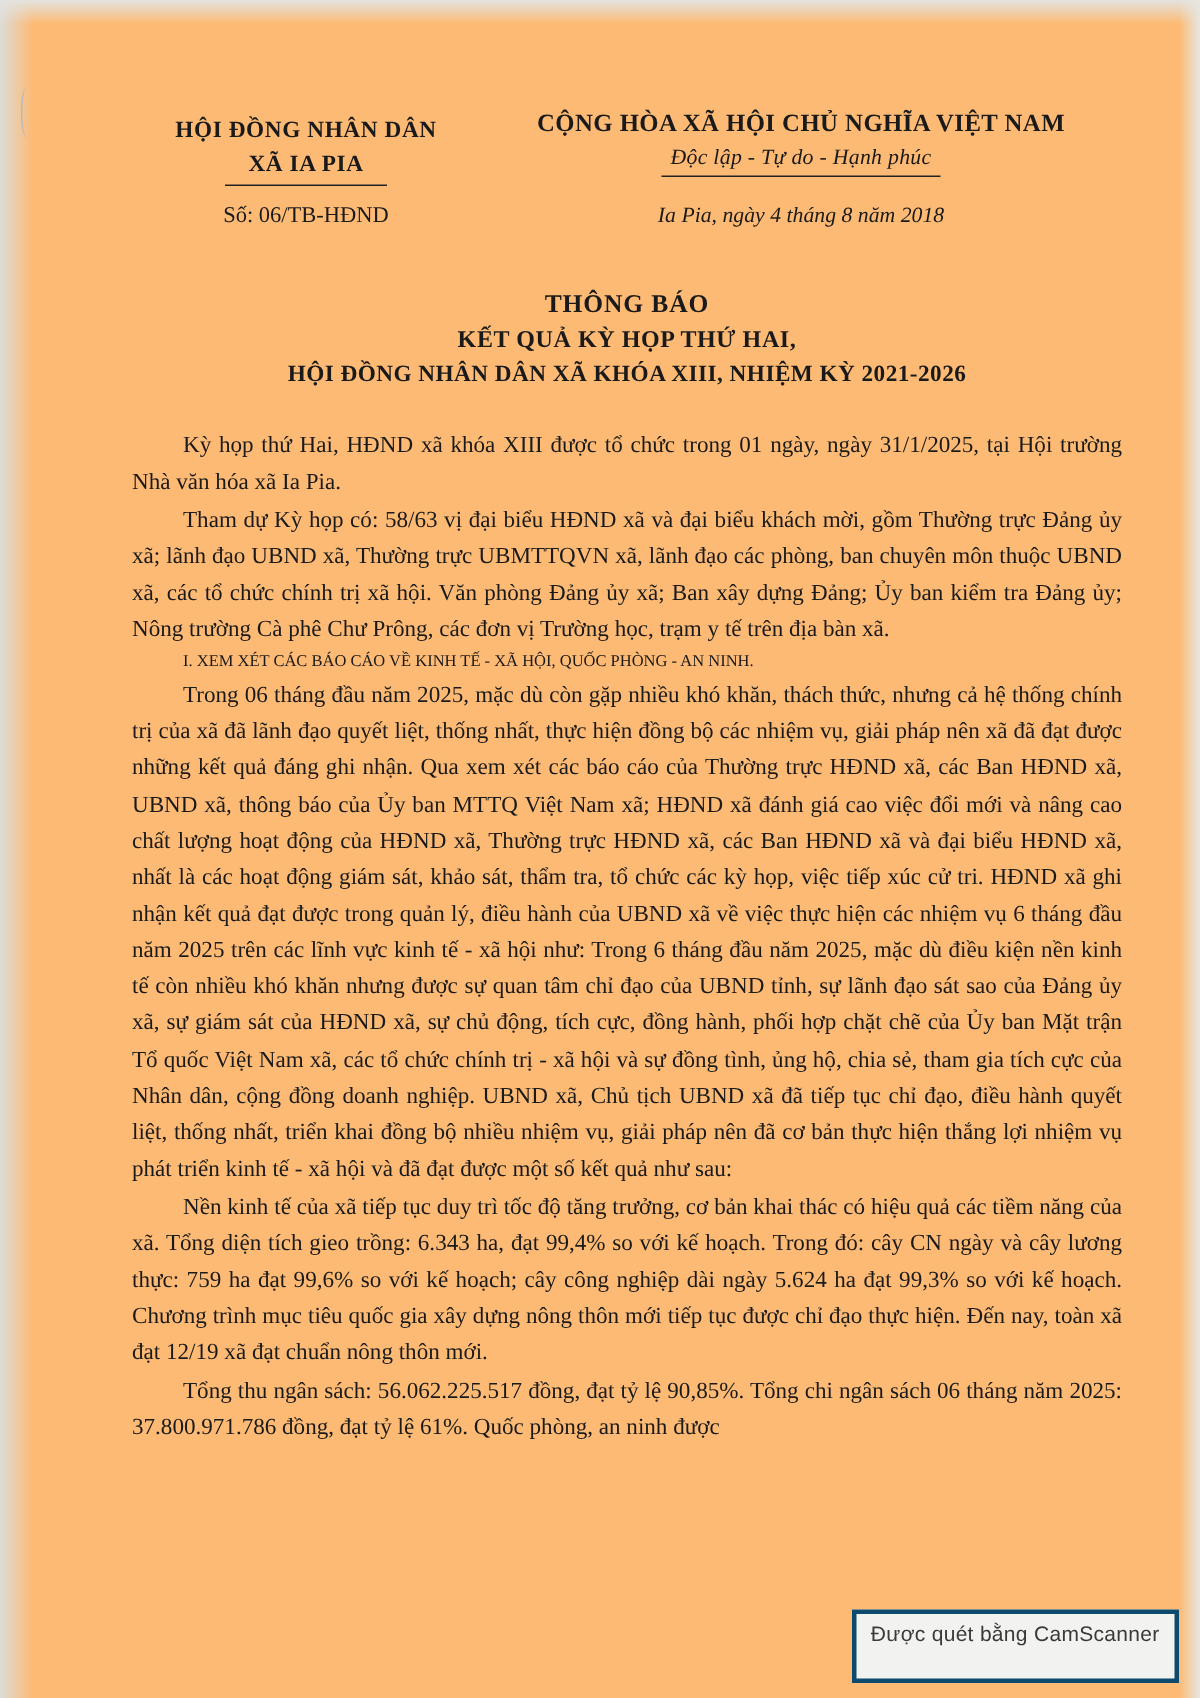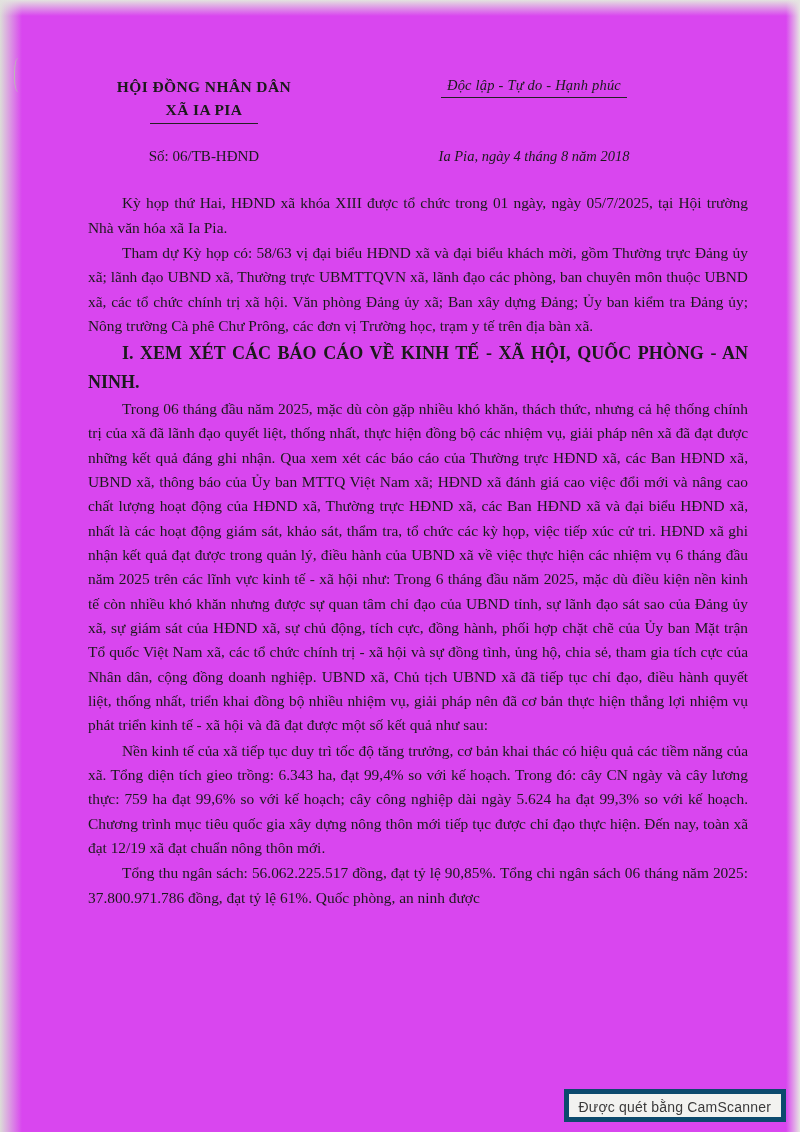--- a/index.html
+++ b/index.html
@@ -11,21 +11,21 @@
     width: 800px;
     height: 1132px;
     font-family: "Liberation Serif", serif;
     color: #1a1a1a;
     position: relative;
     overflow: hidden;
   }
   .page {
     position: absolute;
     inset: 0;
-    background: #d946ef;
+    background: #fdba74;
     padding: 0;
   }
   
   .scan-edge-left {
     position: absolute;
     left: 0; top: 0; bottom: 0;
     width: 22px;
     background: linear-gradient(to right, #dcdcd8, rgba(255,255,255,0));
     pointer-events: none;
   }
@@ -109,21 +109,21 @@
   .rule-right {
     width: 186px;
     height: 1.2px;
     background: #222;
     margin: 3px auto 0 auto;
   }
 
   .subheader {
     display: flex;
     align-items: center;
-    margin-top: 24px;
+    margin-top: 12px;
   }
   .doc-number {
     width: 232px;
     text-align: center;
     font-size: 15px;
   }
   .doc-place-date {
     flex: 1;
     text-align: center;
     font-style: italic;
@@ -158,37 +158,37 @@
     margin-top: 26px;
     font-size: 15.4px;
     line-height: 1.58;
     text-align: justify;
   }
   .body-text p {
     margin: 0 0 1px 0;
     text-indent: 34px;
   }
   .section-heading {
-    font-weight: bold;
+    font-weight: normal;
     text-indent: 34px;
     margin: 2px 0 1px 0;
-    font-size: 18px;
+    font-size: 11px;
   }
 
   
   .camscanner {
     position: absolute;
     right: 14px;
     bottom: 10px;
     background: #f2f2f0;
-    border: 5px solid #0c4a6e;
+    border: 3px solid #0c4a6e;
     color: #3a3a3a;
     font-family: "Liberation Sans", sans-serif;
     font-size: 14px;
-    padding: 5px 10px 2px 10px;
+    padding: 5px 10px 22px 10px;
     letter-spacing: 0.2px;
     white-space: nowrap;
   }
 </style>
 </head>
 <body>
 
 <div class="page">
   <div class="scan-edge-left"></div>
   <div class="scan-edge-top"></div>
@@ -197,33 +197,39 @@
 
   <div class="content">
 
     <div class="header">
       <div class="header-left">
         <div class="org-line1">HỘI ĐỒNG NHÂN DÂN</div>
         <div class="org-line2">XÃ IA PIA</div>
         <div class="rule-left"></div>
       </div>
       <div class="header-right">
+        <div class="nation-line1">CỘNG HÒA XÃ HỘI CHỦ NGHĨA VIỆT NAM</div>
         <div class="nation-line2">Độc lập - Tự do - Hạnh phúc</div>
         <div class="rule-right"></div>
       </div>
     </div>
 
     <div class="subheader">
       <div class="doc-number">Số: 06/TB-HĐND</div>
       <div class="doc-place-date">Ia Pia, ngày 4 tháng 8 năm 2018</div>
     </div>
 
+    <div class="titles">
+      <div class="title-main">THÔNG BÁO</div>
+      <div class="title-sub1">KẾT QUẢ KỲ HỌP THỨ HAI,</div>
+      <div class="title-sub2">HỘI ĐỒNG NHÂN DÂN XÃ KHÓA XIII, NHIỆM KỲ 2021-2026</div>
+    </div>
 
     <div class="body-text">
-      <p>Kỳ họp thứ Hai, HĐND xã khóa XIII được tổ chức trong 01 ngày, ngày 05/7/2025, tại Hội trường Nhà văn hóa xã Ia Pia.</p>
+      <p>Kỳ họp thứ Hai, HĐND xã khóa XIII được tổ chức trong 01 ngày, ngày 31/1/2025, tại Hội trường Nhà văn hóa xã Ia Pia.</p>
       <p>Tham dự Kỳ họp có: 58/63 vị đại biểu HĐND xã và đại biểu khách mời, gồm Thường trực Đảng ủy xã; lãnh đạo UBND xã, Thường trực UBMTTQVN xã, lãnh đạo các phòng, ban chuyên môn thuộc UBND xã, các tổ chức chính trị xã hội. Văn phòng Đảng ủy xã; Ban xây dựng Đảng; Ủy ban kiểm tra Đảng ủy; Nông trường Cà phê Chư Prông, các đơn vị Trường học, trạm y tế trên địa bàn xã.</p>
       <p class="section-heading">I. XEM XÉT CÁC BÁO CÁO VỀ KINH TẾ - XÃ HỘI, QUỐC PHÒNG - AN NINH.</p>
       <p>Trong 06 tháng đầu năm 2025, mặc dù còn gặp nhiều khó khăn, thách thức, nhưng cả hệ thống chính trị của xã đã lãnh đạo quyết liệt, thống nhất, thực hiện đồng bộ các nhiệm vụ, giải pháp nên xã đã đạt được những kết quả đáng ghi nhận. Qua xem xét các báo cáo của Thường trực HĐND xã, các Ban HĐND xã, UBND xã, thông báo của Ủy ban MTTQ Việt Nam xã; HĐND xã đánh giá cao việc đổi mới và nâng cao chất lượng hoạt động của HĐND xã, Thường trực HĐND xã, các Ban HĐND xã và đại biểu HĐND xã, nhất là các hoạt động giám sát, khảo sát, thẩm tra, tổ chức các kỳ họp, việc tiếp xúc cử tri. HĐND xã ghi nhận kết quả đạt được trong quản lý, điều hành của UBND xã về việc thực hiện các nhiệm vụ 6 tháng đầu năm 2025 trên các lĩnh vực kinh tế - xã hội như: Trong 6 tháng đầu năm 2025, mặc dù điều kiện nền kinh tế còn nhiều khó khăn nhưng được sự quan tâm chỉ đạo của UBND tỉnh, sự lãnh đạo sát sao của Đảng ủy xã, sự giám sát của HĐND xã, sự chủ động, tích cực, đồng hành, phối hợp chặt chẽ của Ủy ban Mặt trận Tổ quốc Việt Nam xã, các tổ chức chính trị - xã hội và sự đồng tình, ủng hộ, chia sẻ, tham gia tích cực của Nhân dân, cộng đồng doanh nghiệp. UBND xã, Chủ tịch UBND xã đã tiếp tục chỉ đạo, điều hành quyết liệt, thống nhất, triển khai đồng bộ nhiều nhiệm vụ, giải pháp nên đã cơ bản thực hiện thắng lợi nhiệm vụ phát triển kinh tế - xã hội và đã đạt được một số kết quả như sau:</p>
       <p>Nền kinh tế của xã tiếp tục duy trì tốc độ tăng trưởng, cơ bản khai thác có hiệu quả các tiềm năng của xã. Tổng diện tích gieo trồng: 6.343 ha, đạt 99,4% so với kế hoạch. Trong đó: cây CN ngày và cây lương thực: 759 ha đạt 99,6% so với kế hoạch; cây công nghiệp dài ngày 5.624 ha đạt 99,3% so với kế hoạch. Chương trình mục tiêu quốc gia xây dựng nông thôn mới tiếp tục được chỉ đạo thực hiện. Đến nay, toàn xã đạt 12/19 xã đạt chuẩn nông thôn mới.</p>
       <p>Tổng thu ngân sách: 56.062.225.517 đồng, đạt tỷ lệ 90,85%. Tổng chi ngân sách 06 tháng năm 2025: 37.800.971.786 đồng, đạt tỷ lệ 61%. Quốc phòng, an ninh được</p>
     </div>
 
   </div>
 
   <div class="camscanner">Được quét bằng CamScanner</div>

